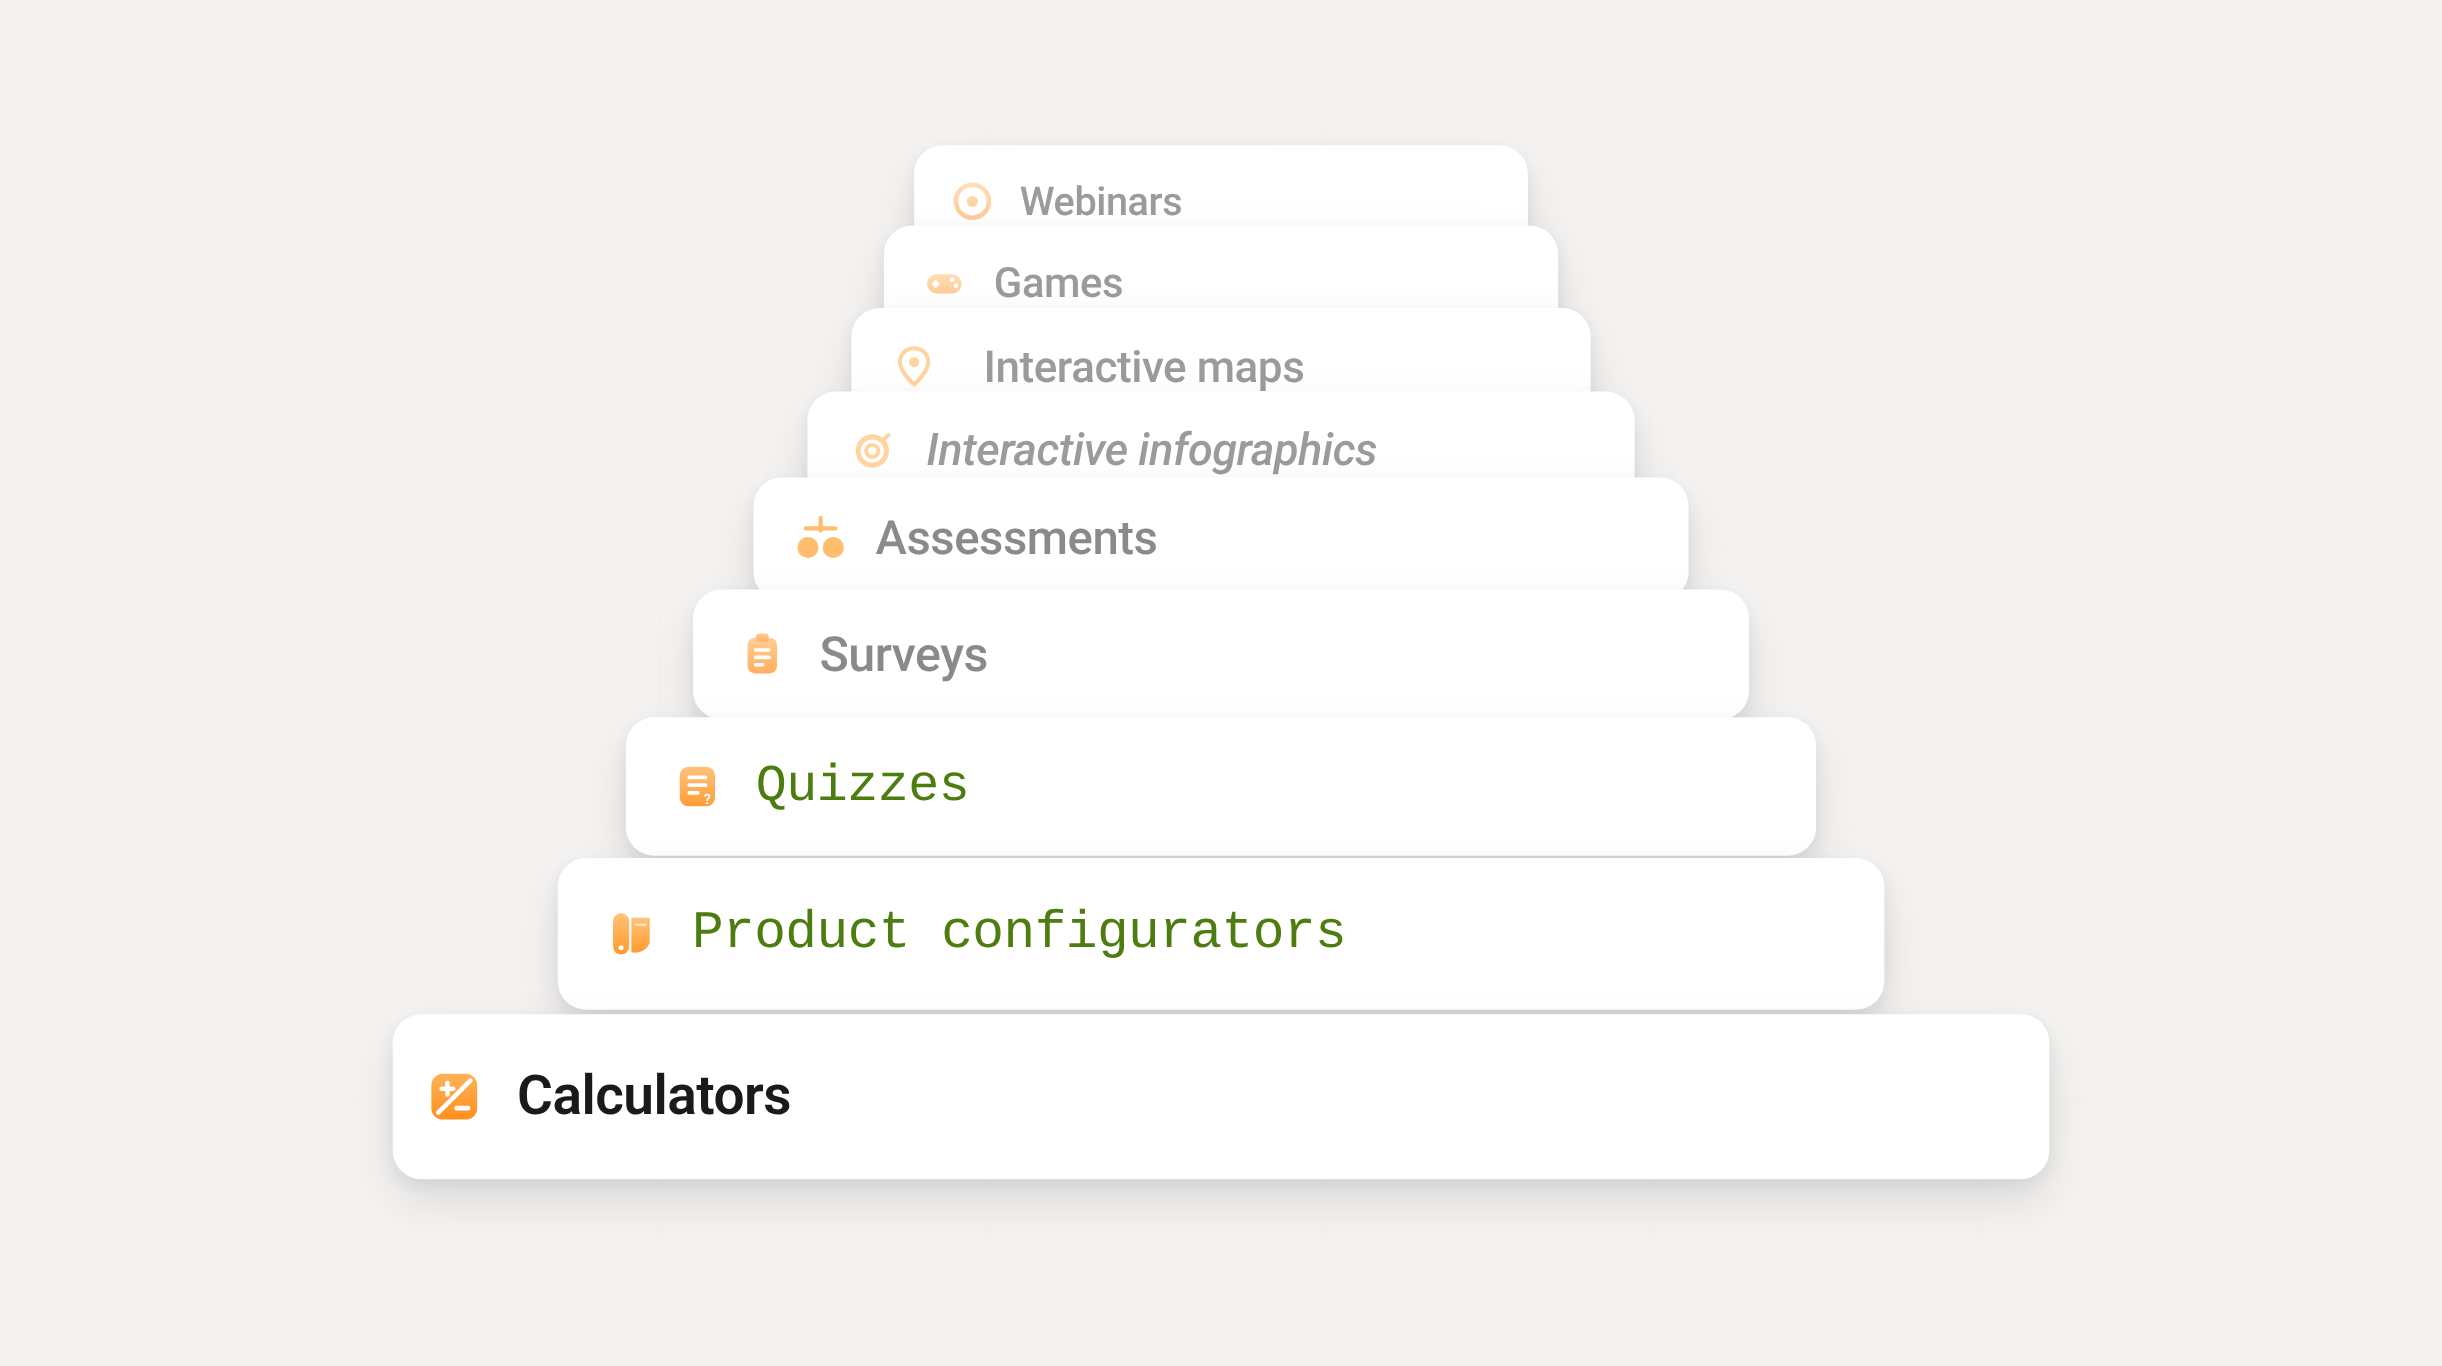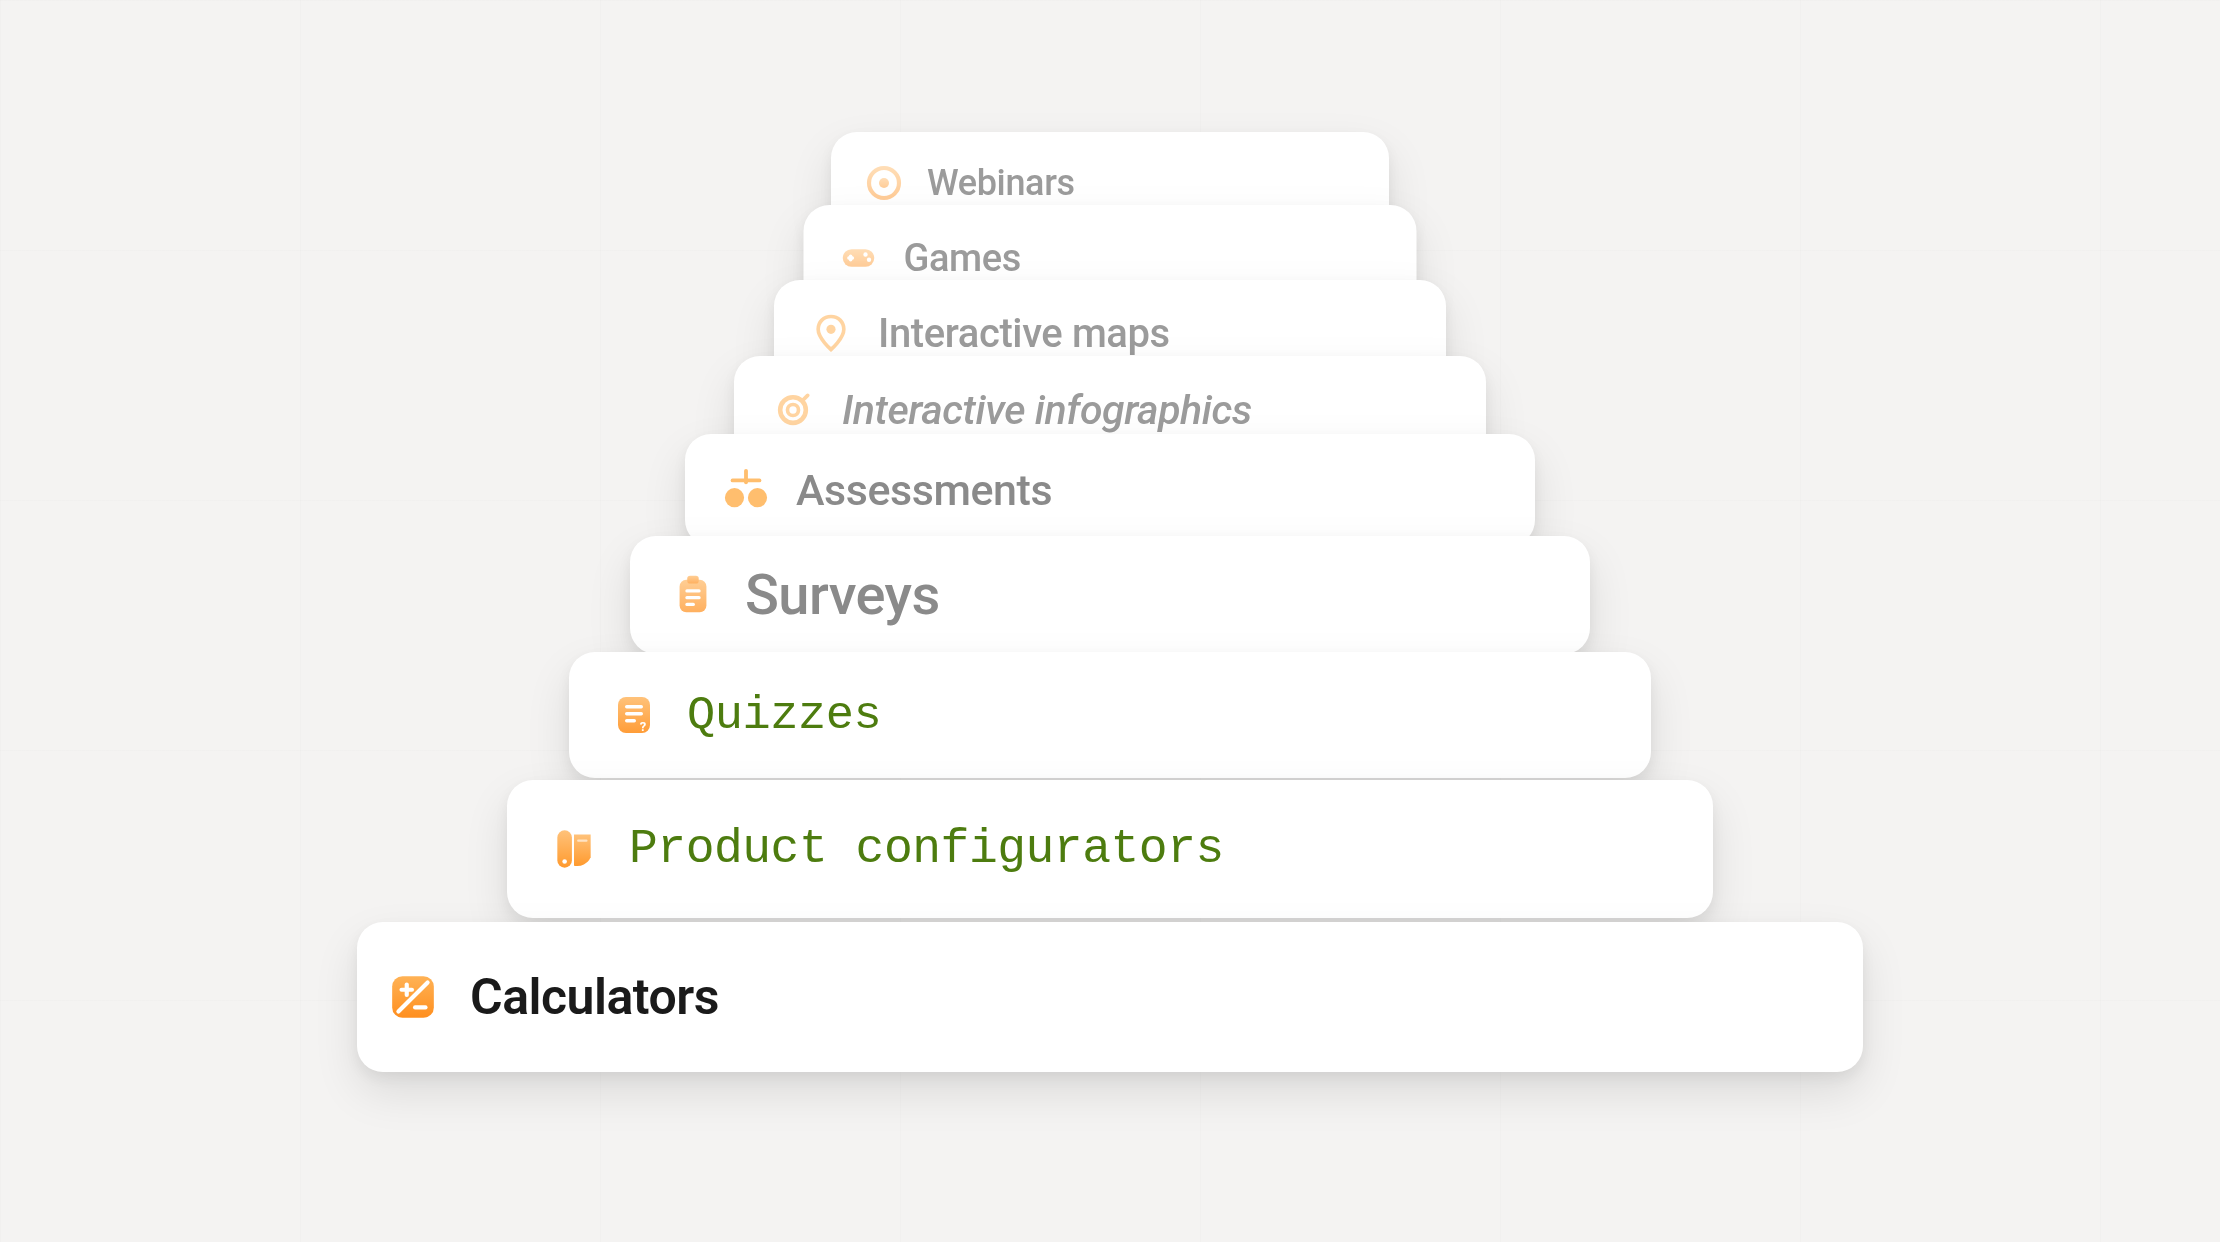--- a/index.html
+++ b/index.html
@@ -42,24 +42,24 @@
   .card .label { white-space: nowrap; letter-spacing: -0.01em; }
   .icon {
     width: 50px; height: 50px;
     display: flex; align-items: center; justify-content: center;
     flex: 0 0 auto;
   }
 
   
   .c0 { top: 0px;   width: 558px;  height: 102px; font-size: 36px; padding-left: 28px; gap: 18px; }
   .c1 { top: 73px;  width: 613px;  height: 105px; font-size: 38px; padding-left: 30px; gap: 20px; }
-  .c2 { top: 148px; width: 672px;  height: 106px; font-size: 40px; padding-left: 32px; gap: 22px; }
+  .c2 { top: 148px; width: 672px;  height: 106px; font-size: 40px; padding-left: 32px; gap: 38px; }
   .c3 { top: 224px; width: 752px;  height: 108px; font-size: 41px; padding-left: 34px; gap: 24px; font-style: italic; }
   .c4 { top: 302px; width: 850px;  height: 112px; font-size: 43px; padding-left: 36px; gap: 25px; text-align: right; }
-  .c5 { top: 404px; width: 960px;  height: 118px; font-size: 56px; padding-left: 38px; gap: 27px; }
+  .c5 { top: 404px; width: 960px;  height: 118px; font-size: 44px; padding-left: 38px; gap: 27px; }
   .c6 { top: 520px; width: 1082px; height: 126px; font-size: 47px; padding-left: 40px; gap: 28px; }
   .c7 { top: 648px; width: 1206px; height: 138px; font-size: 48px; padding-left: 42px; }
   .c8 { top: 790px; width: 1506px; height: 150px; font-size: 50px; padding-left: 31px; gap: 32px; }
 
   .c0 .label, .c1 .label, .c2 .label, .c3 .label { color: #9b9b9b; }
   .c4 .label, .c5 .label { color: #8a8a8a; }
   .c6 .label, .c7 .label { color: #4d7c0f; font-family: Liberation Mono, monospace; }
   .c8 .label { color: #1a1a1a; font-weight: 600; }
 
   .c0 .icon svg, .c1 .icon svg, .c2 .icon svg, .c3 .icon svg { opacity: 0.55; }

